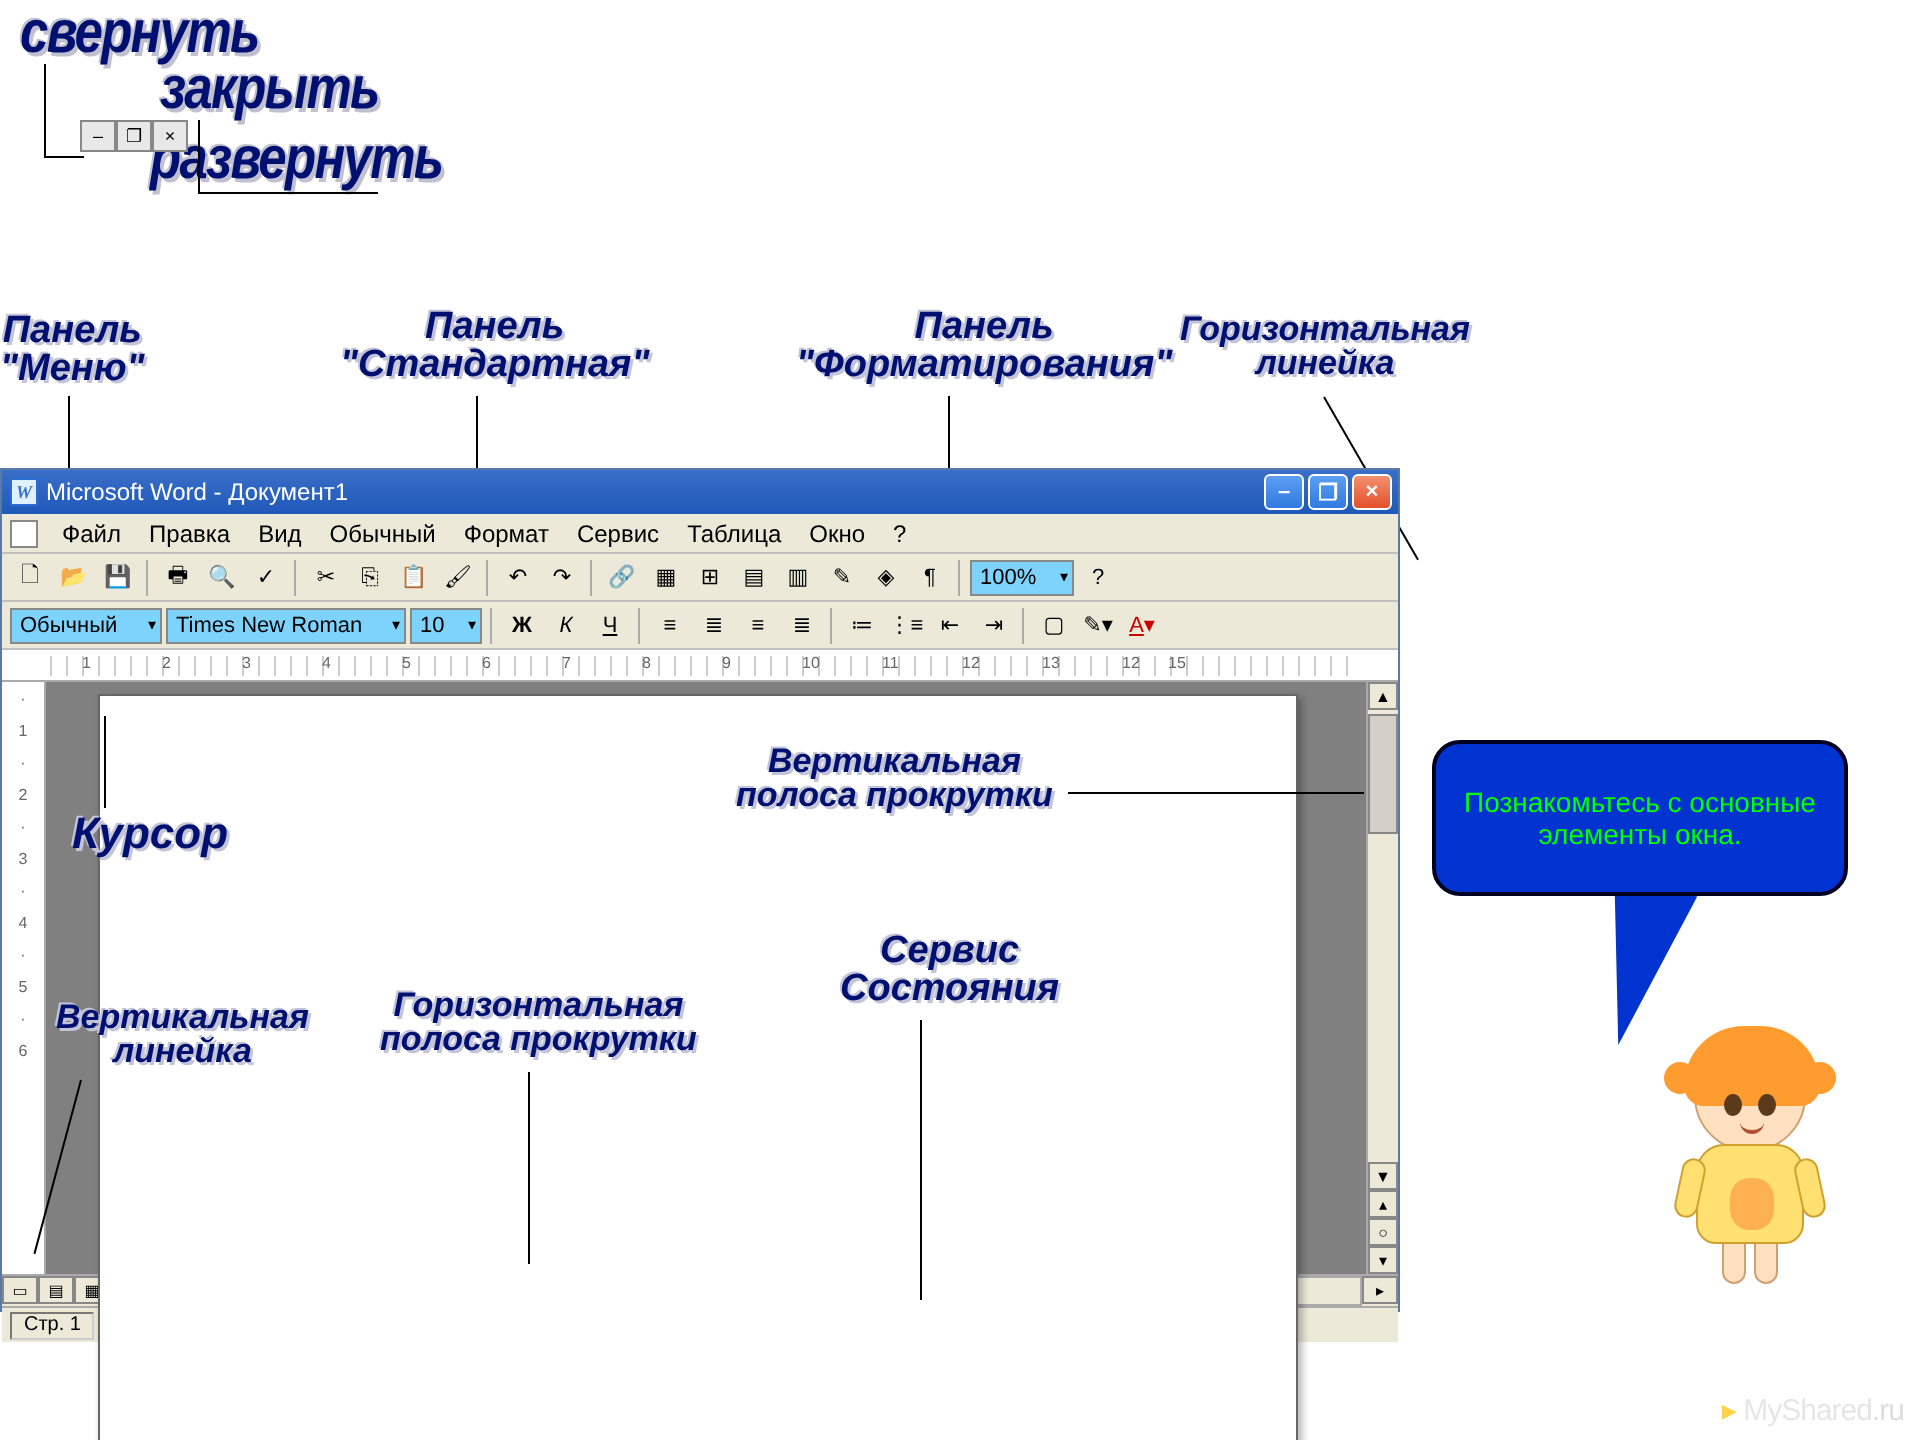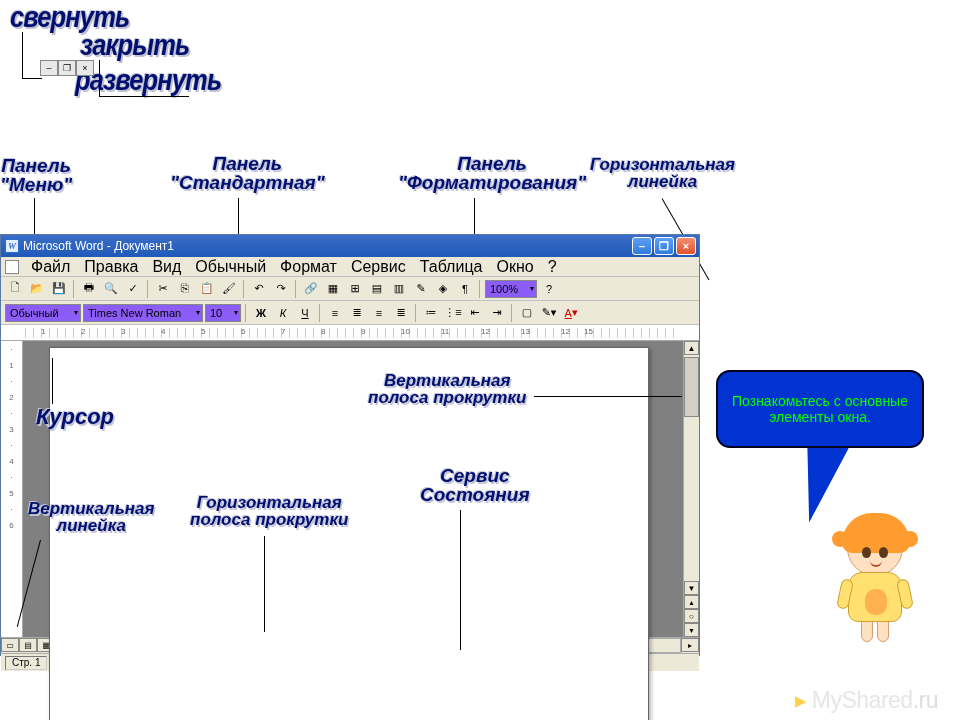--- a/index.html
+++ b/index.html
@@ -14,26 +14,26 @@
 .label-blk{position:absolute;font-family:'Arial Black',Arial,sans-serif;font-weight:900;font-style:italic;color:#001070;text-shadow:1.5px 1.5px 0 #c4c4d8, -1px -1px 0 #c4c4d8;font-size:19px;line-height:1;text-align:center;}
 .label-blk.sm{font-size:17px;}
 
 .win{position:absolute;left:0;top:234px;width:700px;height:422px;border:1px solid #5a7aa5;background:#ece9d8;}
 .titlebar{height:22px;background:linear-gradient(#3a6ec7,#1f59b9);display:flex;align-items:center;color:#fff;font-size:12px;padding-left:4px;}
 .titlebar .t-icon{width:14px;height:14px;background:#dff0ff;border:1px solid #2a6ed1;margin-right:4px;display:flex;align-items:center;justify-content:center;font-size:9px;color:#3a6ec7;font-family:Georgia,serif;font-style:italic;font-weight:bold;}
 .titlebar .winbtns{margin-left:auto;display:flex;gap:2px;padding-right:3px;}
 .titlebar .wb{width:20px;height:18px;border:1px solid #fff;background:linear-gradient(#5d9ff3,#2f7be0);border-radius:3px;display:flex;align-items:center;justify-content:center;font-size:11px;color:#fff;font-weight:bold;}
 .titlebar .wb.close{background:linear-gradient(#f39070,#e2502a);}
 .menubar{height:20px;background:#ece9d8;display:flex;align-items:center;padding-left:4px;gap:2px;border-bottom:1px solid #c0c0c0;}
-.menubar .mi{padding:2px 6px;font-size:16px;}
+.menubar .mi{padding:2px 6px;font-size:12px;}
 .menubar .doc-icon{width:14px;height:14px;background:#fff;border:1px solid #888;margin-right:4px;}
 .toolbar{height:24px;background:#ece9d8;display:flex;align-items:center;padding:0 4px;gap:2px;border-bottom:1px solid #c0c0c0;}
 .toolbar .tb{width:20px;height:20px;border:1px solid transparent;display:flex;align-items:center;justify-content:center;font-size:11px;}
 .toolbar .sep{width:2px;height:18px;border-left:1px solid #aaa;margin:0 2px;}
-.toolbar .combo{height:18px;border:1px solid #888;background:#8b5cf6;font-size:11px;padding:0 12px 0 4px;display:flex;align-items:center;position:relative;}
+.toolbar .combo{height:18px;border:1px solid #888;background:#7dd3fc;font-size:11px;padding:0 12px 0 4px;display:flex;align-items:center;position:relative;}
 .toolbar .combo::after{content:"▾";position:absolute;right:2px;font-size:8px;}
 .ruler-h{height:16px;background:#fff;border-bottom:1px solid #aaa;display:flex;align-items:center;padding-left:24px;font-size:8px;color:#666;letter-spacing:0;position:relative;overflow:hidden;}
 .doc-area{position:relative;height:296px;background:#808080;}
 .ruler-v{position:absolute;left:0;top:0;width:22px;height:100%;background:#fff;border-right:1px solid #aaa;font-size:8px;color:#666;display:flex;flex-direction:column;align-items:center;padding-top:4px;gap:7px;}
 .page{position:absolute;left:48px;top:6px;width:600px;height:400px;background:#fff;border:1px solid #666;box-shadow:2px 2px 4px rgba(0,0,0,.3);}
 .vscroll{position:absolute;right:0;top:0;width:16px;height:100%;background:#ece9d8;border-left:1px solid #aaa;}
 .vscroll .arrow{height:14px;background:#ece9d8;border:1px solid #888;font-size:8px;display:flex;align-items:center;justify-content:center;}
 .vscroll .thumb{height:60px;background:#d4d0c8;border:1px solid #888;margin-top:2px;}
 .hscroll-row{height:16px;background:#ece9d8;border-top:1px solid #aaa;display:flex;}
 .hscroll-row .vb{width:18px;height:14px;border:1px solid #888;background:#ece9d8;font-size:8px;display:flex;align-items:center;justify-content:center;}
@@ -52,21 +52,21 @@
 .mascot .pig2{position:absolute;top:10px;right:-16px;width:16px;height:16px;background:#ff9c30;border-radius:50%;}
 .mascot .eye{position:absolute;width:9px;height:11px;background:#5a3a1a;border-radius:50%;top:26px;}
 .mascot .eye.l{left:14px;} .mascot .eye.r{right:14px;}
 .mascot .mouth{position:absolute;width:12px;height:6px;border-bottom:2px solid #b05030;border-radius:0 0 10px 10px;top:40px;left:22px;}
 .mascot .body{width:54px;height:50px;background:#ffe070;border-radius:14px 14px 10px 10px;margin:-4px auto 0;border:1px solid #d0a030;position:relative;}
 .mascot .arm{position:absolute;width:12px;height:30px;background:#ffe070;border:1px solid #d0a030;border-radius:6px;top:6px;}
 .mascot .arm.l{left:-10px;transform:rotate(12deg);} .mascot .arm.r{right:-10px;transform:rotate(-12deg);}
 .mascot .cat{position:absolute;width:22px;height:26px;background:#ffb050;border-radius:10px;top:16px;left:16px;}
 .mascot .leg{display:inline-block;width:12px;height:22px;background:#ffe0c0;border:1px solid #d0a070;border-radius:0 0 6px 6px;}
 .mascot .legs{text-align:center;margin-top:-2px;}
-.watermark{position:absolute;right:22px;bottom:6px;font-size:23px;color:#e6e6e6;font-family:Arial,sans-serif;letter-spacing:-0.5px;}
+.watermark{position:absolute;right:8px;bottom:6px;font-size:15px;color:#e6e6e6;font-family:Arial,sans-serif;letter-spacing:-0.5px;}
 .watermark i{color:#ffd24a;font-style:normal;}
 .ruler-ticks{position:absolute;left:24px;right:20px;top:3px;height:10px;background:repeating-linear-gradient(to right,#ccc 0,#ccc 1px,transparent 1px,transparent 8px);}
 .ruler-h .num{position:absolute;top:2px;}
 </style>
 </head>
 <body>
 
 <div class="wordart wa-top-1">свернуть</div>
 <div class="wordart wa-top-2">закрыть</div>
 <div class="wordart wa-top-3">развернуть</div>

